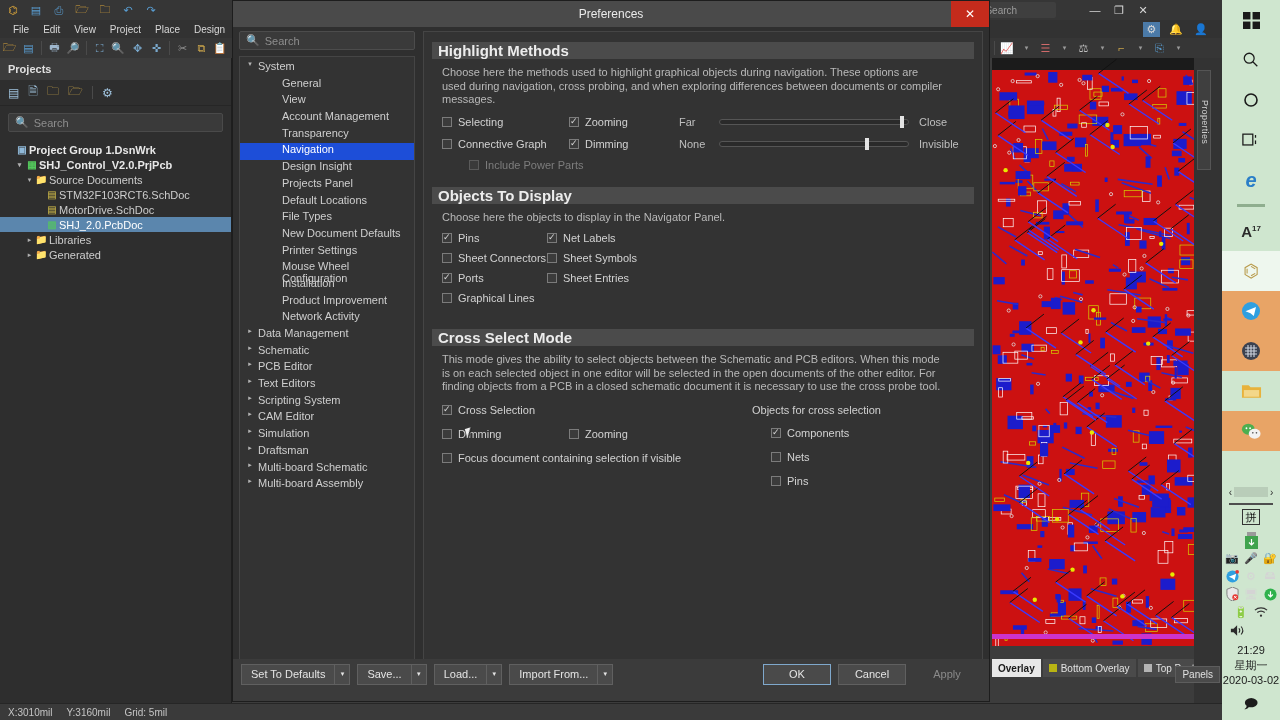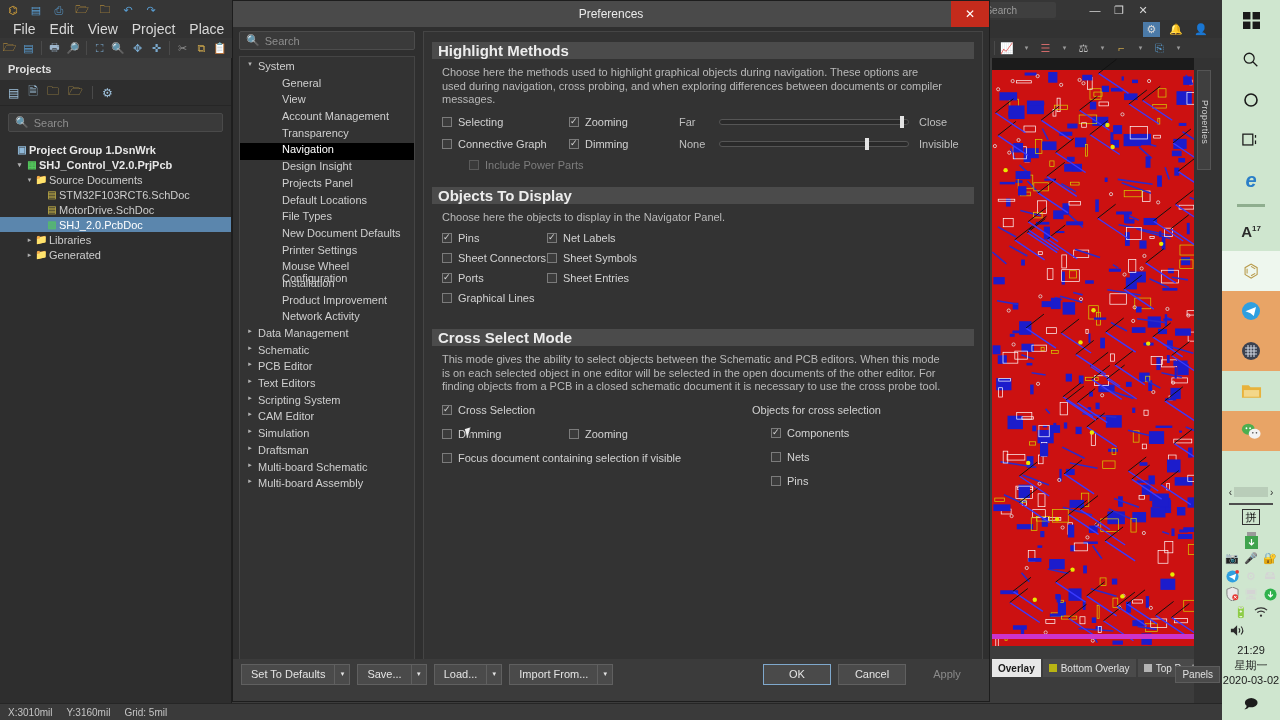--- a/index.html
+++ b/index.html
@@ -16,21 +16,21 @@
   
   .app-window { position: absolute; left: 0; top: 0; width: 1222px; height: 720px; background: #323232; }
 
   
   .app-toolbar-top { position: absolute; left:0; top:0; width: 1222px; height: 20px; background: #363636; display:flex; align-items:center; }
   .tb-icon { width: 20px; height: 18px; margin-left: 3px; display: flex; align-items: center; justify-content: center; font-size: 11px; color: #cfcfcf; }
   .tb-icon.gold { color: #d7a33a; }
   .tb-icon.blue { color: #5a9fd4; }
 
   .menu-bar { position: absolute; left: 0; top: 20px; width: 1222px; height: 18px; display: flex; align-items: center; padding-left: 6px; background: #323232; }
-  .menu-item { padding: 1px 7px; font-size: 14px; color: #d8d8d8; }
+  .menu-item { padding: 1px 7px; font-size: 10px; color: #d8d8d8; }
 
   .app-toolbar-2 { position: absolute; left: 0; top: 38px; width: 1222px; height: 20px; background: #363636; display: flex; align-items: center; }
   .t2 { width: 19px; height: 18px; display:flex; align-items:center; justify-content:center; font-size: 11px; }
   .t2sep { width: 1px; height: 14px; background: #4a4a4a; margin: 0 3px; }
 
   
   .projects-panel { position: absolute; left: 0; top: 58px; width: 232px; height: 645px; background: #2e2e2e; border-right: 1px solid #1e1e1e; }
   .panel-title { height: 22px; background: #3c3c3c; display: flex; align-items: center; padding-left: 8px; font-weight: bold; font-size: 11px; color: #e0e0e0; }
   .panel-toolbar { height: 26px; display: flex; align-items: center; padding-left: 8px; gap: 9px; border-bottom: 1px solid #262626; }
   .pt-icon { font-size: 12px; color: #9fc2dd; }
@@ -91,21 +91,21 @@
   
   .dialog { position: absolute; left: 232px; top: 0; width: 758px; height: 702px; background: #3b3b3b; border: 1px solid #1d1d1d; }
   .dlg-title { height: 26px; background: #4a4a4a; display: flex; align-items: center; justify-content: center; position: relative; font-size: 12px; color: #eaeaea; }
   .dlg-close { position: absolute; right: 0; top: 0; width: 38px; height: 26px; background: #c42b1c; color: #fff; display: flex; align-items: center; justify-content: center; font-size: 12px; }
   .dlg-body { position: absolute; left: 0; top: 26px; width: 756px; height: 662px; background: #2f2f2f; }
 
   .tree-pane { position: absolute; left: 6px; top: 4px; width: 176px; height: 652px; }
   .tp-search { height: 19px; background: #3a3a3a; border: 1px solid #4c4c4c; border-radius: 2px; display: flex; align-items: center; padding: 0 6px; gap: 5px; color: #8e8e8e; font-size: 11px; }
   .tp-list { margin-top: 6px; height: 626px; background: #333333; border: 1px solid #454545; padding-top: 3px; overflow: hidden; }
   .tp-row { height: 16.7px; display: flex; font-size: 11px; color: #cfcfcf; padding-left: 4px; }
-  .tp-row.sel { background: #000000; color: #fff; }
+  .tp-row.sel { background: #1d4ed8; color: #fff; }
   .tp-row .tw { width: 12px; font-size: 7px; color: #b5b5b5; text-align: center; flex: none; }
   .tp-row .lbl { padding-left: 2px; }
   .tp-row.child .lbl { padding-left: 26px; }
 
   .content-pane { position: absolute; left: 190px; top: 4px; width: 560px; height: 652px; background: #333333; border: 1px solid #454545; }
   .page-head { display: flex; align-items: center; gap: 10px; padding: 10px 0 0 6px; }
   .page-icon { width: 26px; height: 26px; background: linear-gradient(135deg,#5d8fc0,#2e5f8e); border: 1px solid #86b4dd; border-radius: 3px; position: relative; }
   .page-icon:after { content:''; position:absolute; right:-3px; bottom:-2px; width:12px; height:12px; border:2px solid #cfcfcf; border-radius:50%; background:#4c7ba8; }
   .page-title { font-size: 12px; color: #e6e6e6; }
 

